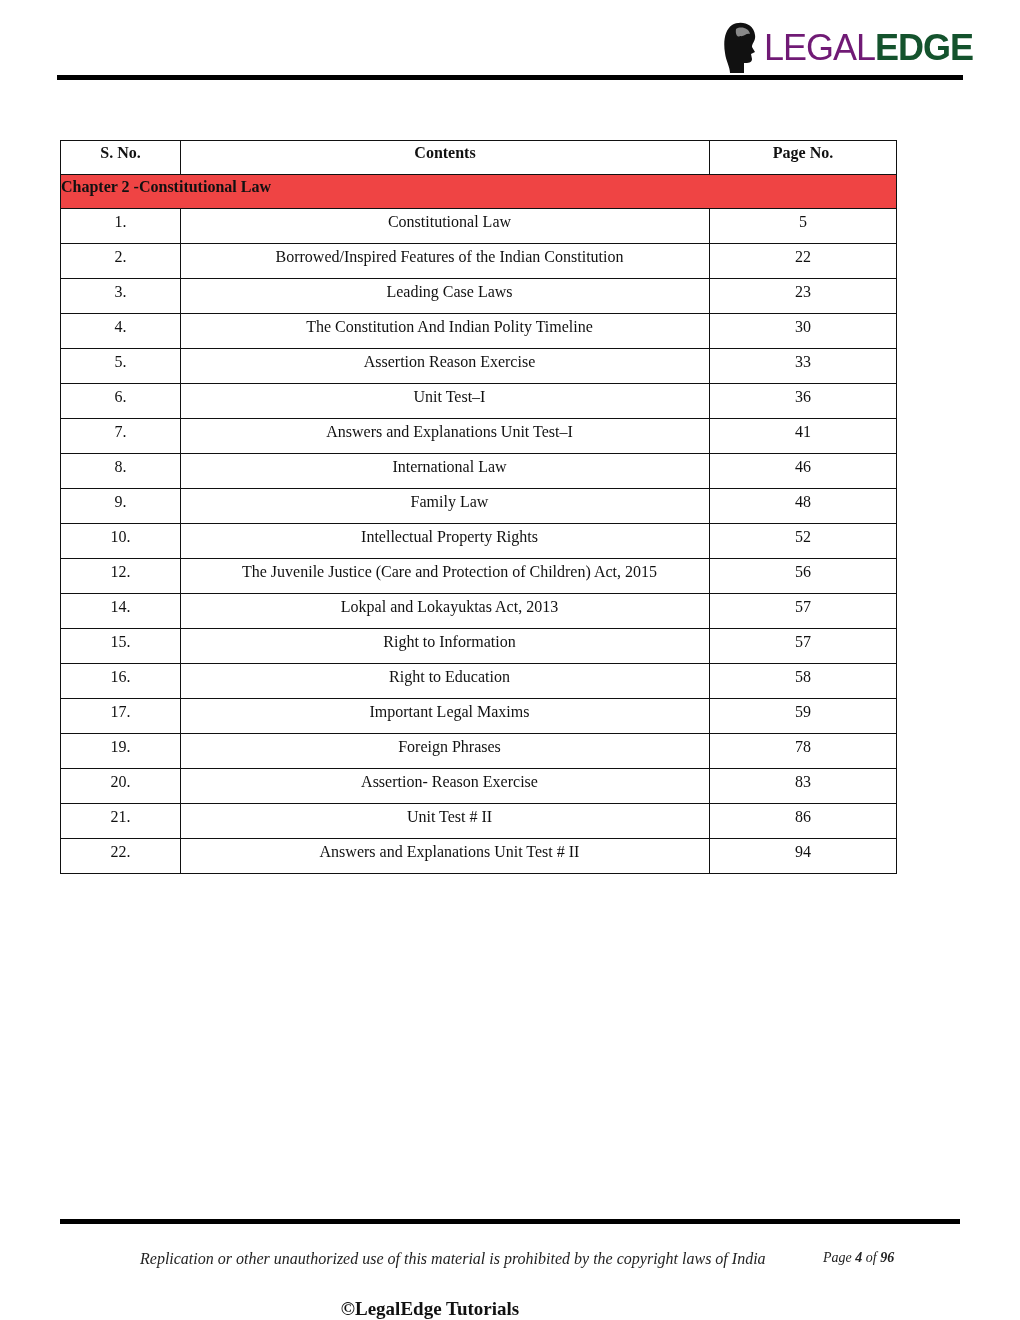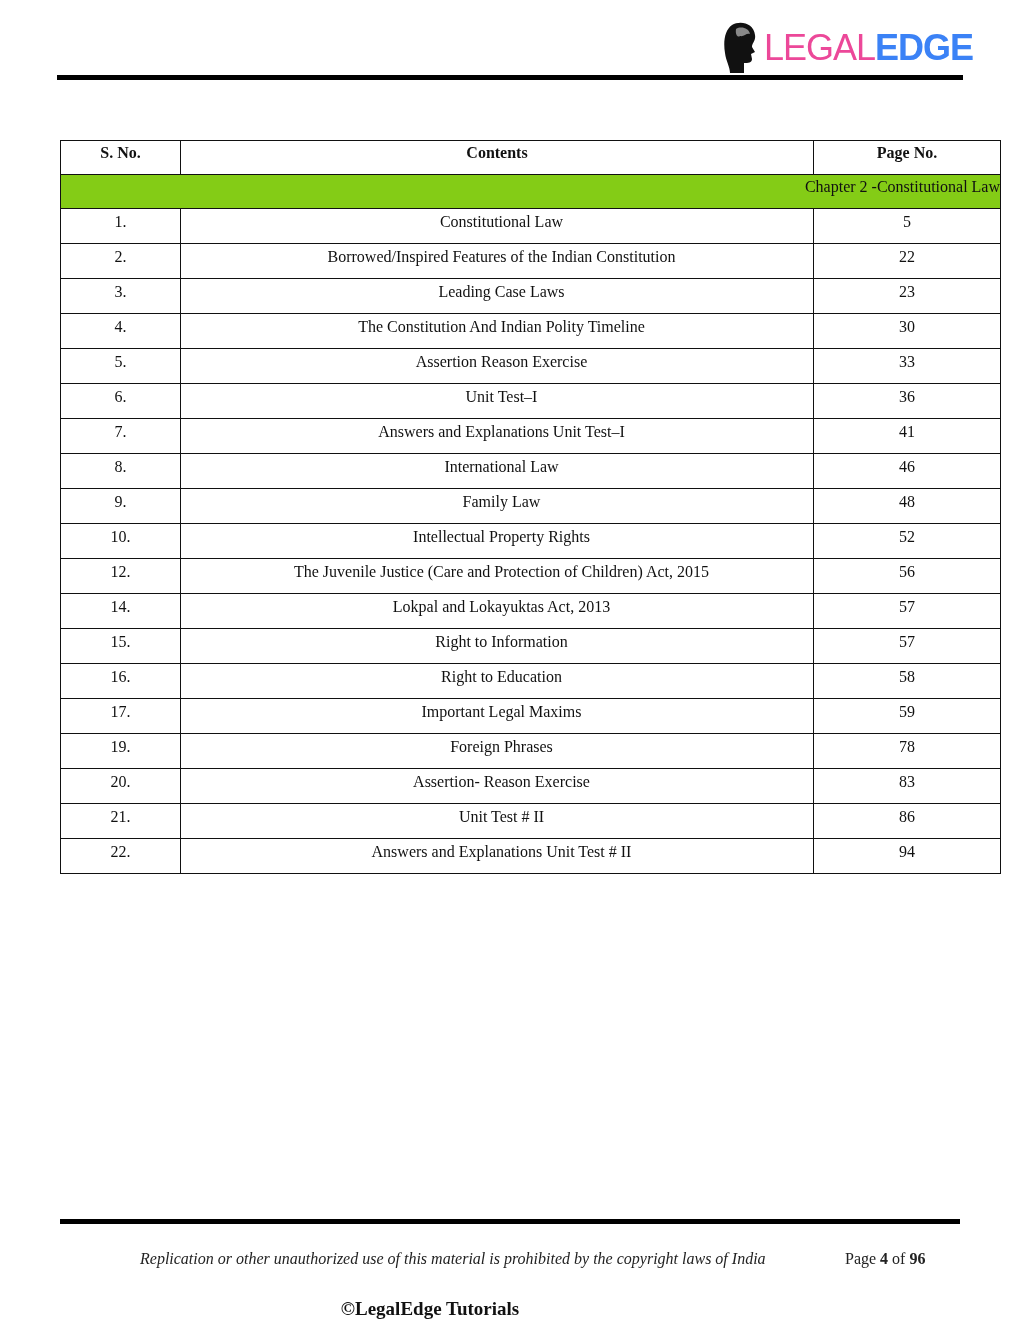--- a/index.html
+++ b/index.html
@@ -2,41 +2,41 @@
 <html><head>
 <meta charset="utf-8">
 <style>
   html, body { margin: 0; padding: 0; background: #ffffff; }
   body { width: 1020px; height: 1320px; position: relative; overflow: hidden;
          font-family: "Liberation Serif", "DejaVu Serif", serif; color: #111; }
 
   .logo { position: absolute; left: 722px; top: 20px; height: 56px; display: flex; align-items: center; }
   .logo-mark { width: 36px; height: 54px; margin-right: 6px; }
   .logo-text { font-family: "Liberation Sans", "DejaVu Sans", sans-serif; font-size: 36px; letter-spacing: -1px; line-height: 1; }
-  .logo-legal { color: #ec4899; font-weight: normal; }
-  .logo-edge { color: #3b82f6; font-weight: bold; }
+  .logo-legal { color: #701a75; font-weight: normal; }
+  .logo-edge { color: #14532d; font-weight: bold; }
 
   .header-rule { position: absolute; left: 57px; top: 75px; width: 906px; height: 5px; background: #000; }
 
-  table.toc { position: absolute; left: 60px; top: 140px; width: 941px; border-collapse: collapse;
+  table.toc { position: absolute; left: 60px; top: 140px; width: 837px; border-collapse: collapse;
               font-size: 16px; }
   table.toc td, table.toc th { border: 1.5px solid #111; height: 30px; padding: 0; vertical-align: top; }
   table.toc th { font-weight: bold; text-align: center; padding-top: 3px; }
   .col-sno { width: 120px; }
   .col-page { width: 187px; }
   td.sno { text-align: center; padding-top: 4px !important; }
   td.title { text-align: center; padding-left: 9px !important; padding-top: 4px !important; }
   td.page { text-align: center; padding-top: 4px !important; }
-  tr.chapter td { background: #84cc16; text-align: right; font-weight: normal; padding-top: 3px !important; }
+  tr.chapter td { background: #ef4444; text-align: left; font-weight: bold; padding-top: 3px !important; }
 
   .footer-rule { position: absolute; left: 60px; top: 1219px; width: 900px; height: 5px; background: #000; }
   .footer-brand { position: absolute; left: 0; width: 860px; top: 1298px; text-align: center;
                   font-weight: bold; font-size: 19px; }
   .footer-notice { position: absolute; left: 140px; top: 1250px; font-style: italic; font-size: 16px; color: #222; }
-  .footer-page { position: absolute; left: 845px; top: 1250px; font-size: 16px; color: #222; }
+  .footer-page { position: absolute; left: 823px; top: 1250px; font-size: 14px; color: #222; font-style: italic; }
   .footer-page b { font-weight: bold; }
 </style>
 </head>
 <body>
 
 <div class="logo">
   <svg class="logo-mark" viewBox="0 0 36 54">
     <path d="M10 4 C18 -1 32 2 33 14 C34 20 30 22 30 26 L33 31 L29 33 L30 38 C30 42 26 42 22 42 L22 52 L8 52 C8 46 4 40 3 32 C1 20 3 9 10 4 Z" fill="#111"></path>
     <path d="M14 8 C19 5 27 7 28 13 C24 12 22 16 18 15 C16 17 13 14 14 8 Z" fill="#888"></path>
   </svg>

